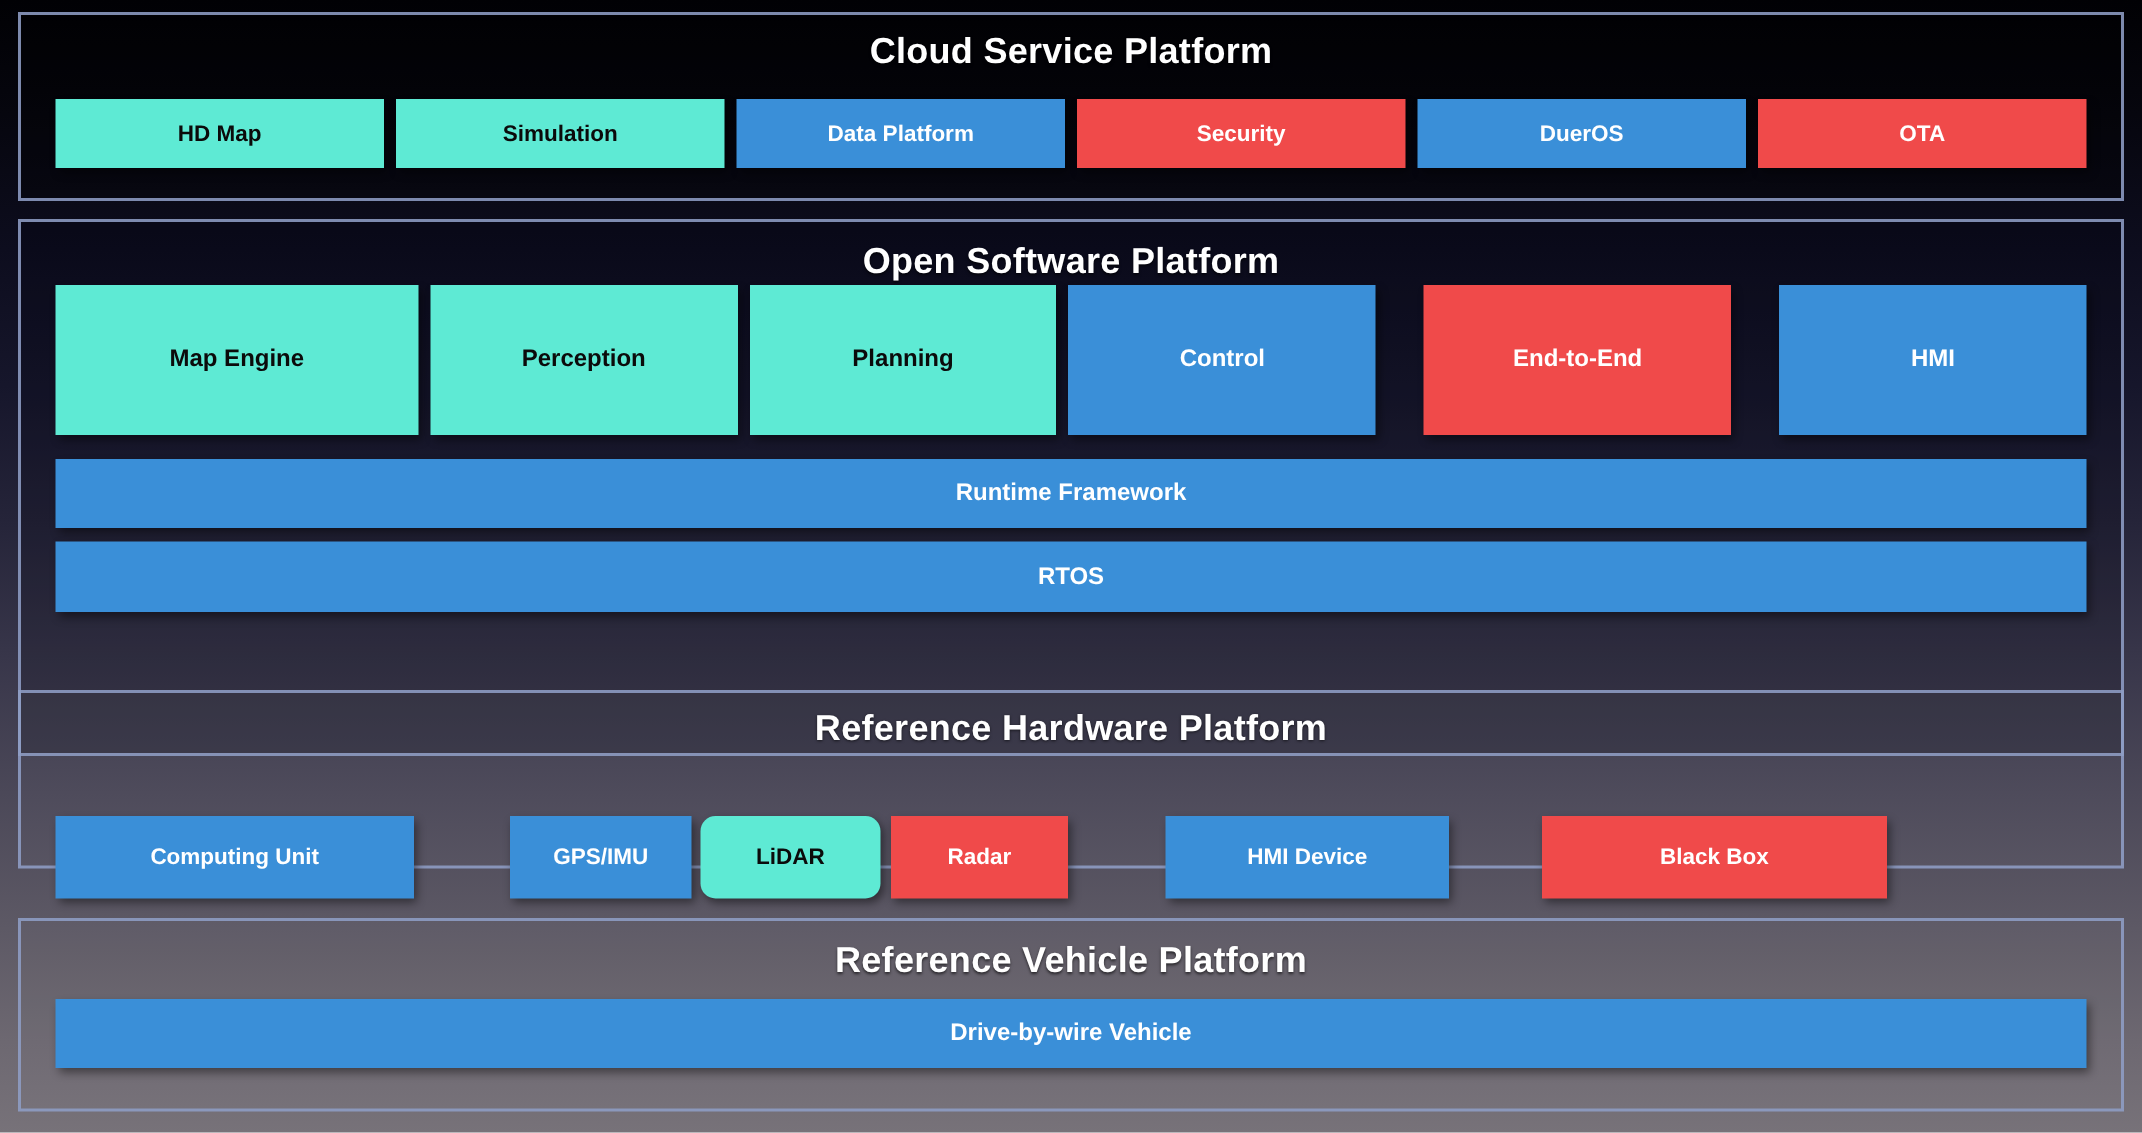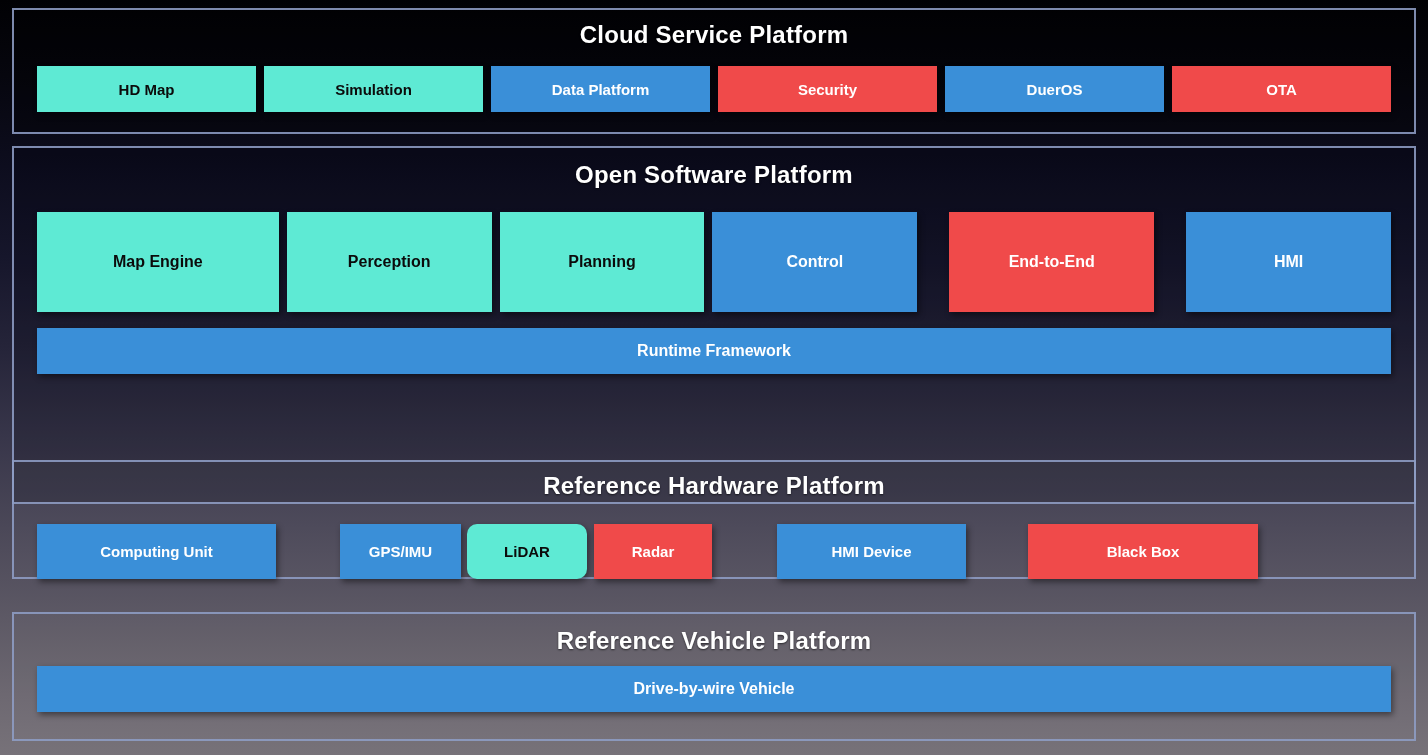--- a/index.html
+++ b/index.html
@@ -71,42 +71,41 @@
     margin-top: 16px;
     height: 46px;
   }
   .cloud-row .box { flex: 1; font-size: 15px; }
 
   
   .module-row {
     display: flex;
     gap: 8px;
     padding: 0 23px;
-    margin-top: 22px;
     height: 100px;
   }
   .module-row .box { flex: 1; font-size: 16px; }
   .module-row .box.wide { flex: 1.18; }
   .module-row .box.spaced { margin-left: 24px; margin-right: 24px; }
 
   
   .bar {
     margin: 0 23px;
     height: 46px;
     font-size: 16px;
   }
   #runtime-bar { margin-top: 16px; }
   #rtos-bar    { margin-top: 9px;  height: 47px; }
   #vehicle-bar { margin-top: 10px; }
 
   
   .hw-row {
     display: flex;
     padding: 0 23px;
-    margin-top: 24px;
+    margin-top: 44px;
     height: 55px;
   }
   .hw-row .box { font-size: 15px; }
   #hw-computing { width: 239px; }
   #hw-gps       { width: 121px; margin-left: 64px; }
   #hw-camera    { width: 121px; margin-left: 7px; }
   #hw-lidar     { width: 120px; margin-left: 6px; border-radius: 10px; }
   #hw-radar     { width: 118px; margin-left: 7px; }
   #hw-hmi       { width: 189px; margin-left: 65px; }
   #hw-blackbox  { width: 230px; margin-left: 62px; }
@@ -130,20 +129,21 @@
   <div class="sec-title">Open Software Platform</div>
   <div class="module-row">
     <div class="box c-yellow wide">Map Engine</div>
     <div class="box c-yellow">Perception</div>
     <div class="box c-yellow">Planning</div>
     <div class="box c-blue">Control</div>
     <div class="box c-red spaced">End-to-End</div>
     <div class="box c-blue">HMI</div>
   </div>
   <div class="box bar c-blue" id="runtime-bar">Runtime Framework</div>
+  <div class="box bar c-blue" id="rtos-bar">RTOS</div>
 </div>
 
 <div class="section" id="sec-hardware">
   <div class="sec-title">Reference Hardware Platform</div>
   <div class="hw-row">
     <div class="box c-blue" id="hw-computing">Computing Unit</div>
     <div class="box c-blue" id="hw-gps">GPS/IMU</div>
     <div class="box c-yellow" id="hw-lidar">LiDAR</div>
     <div class="box c-red" id="hw-radar">Radar</div>
     <div class="box c-blue" id="hw-hmi">HMI Device</div>

